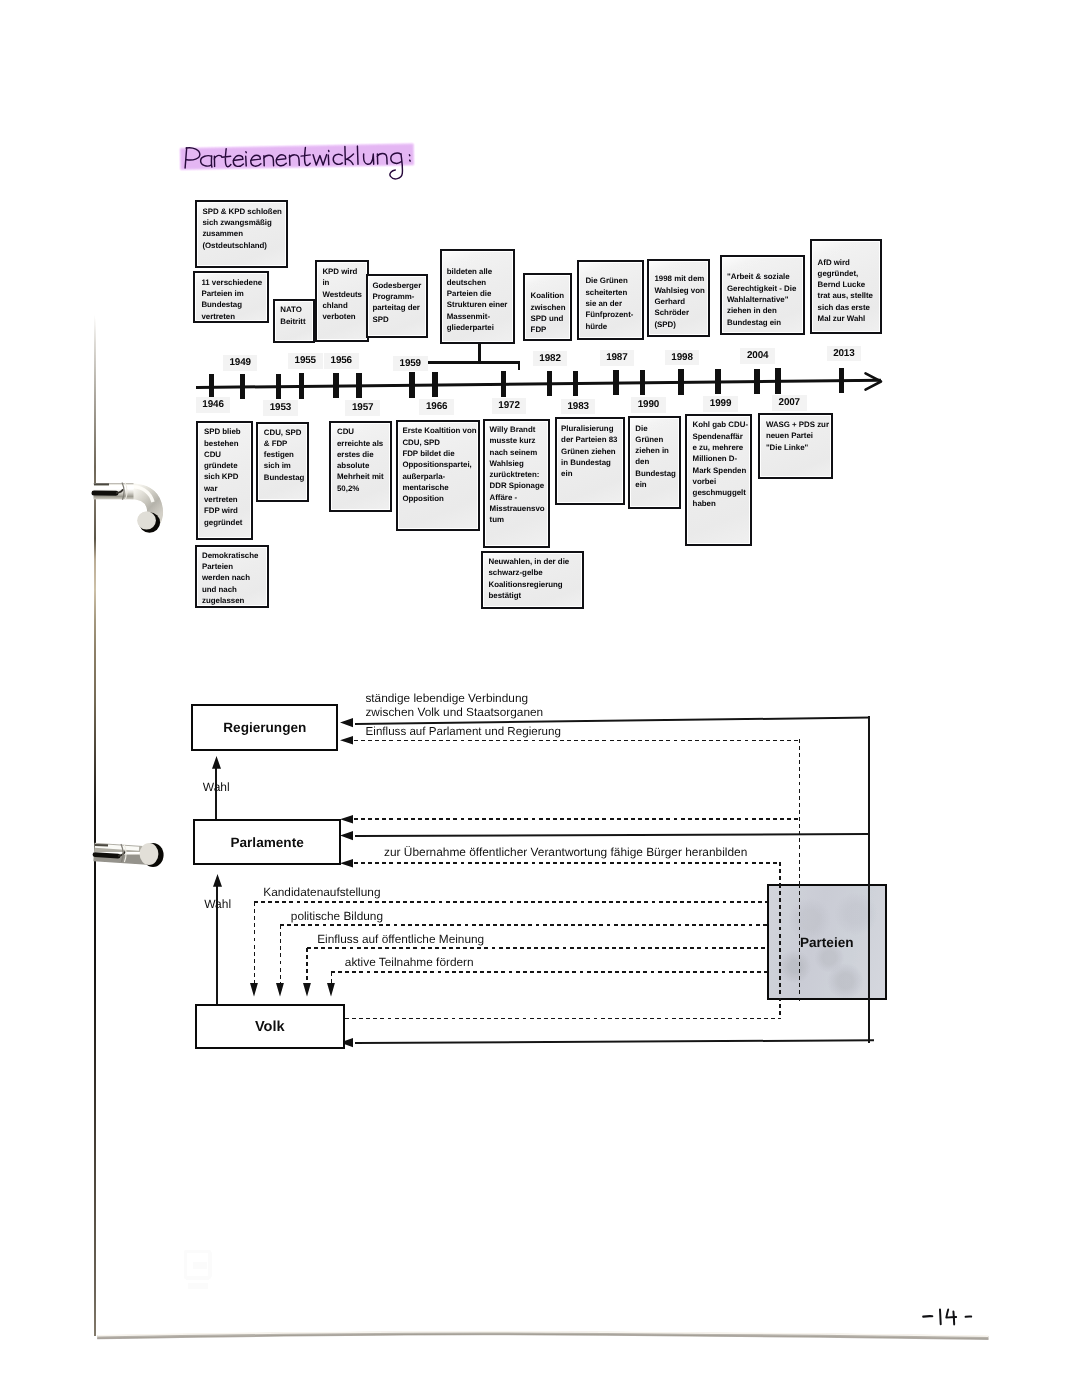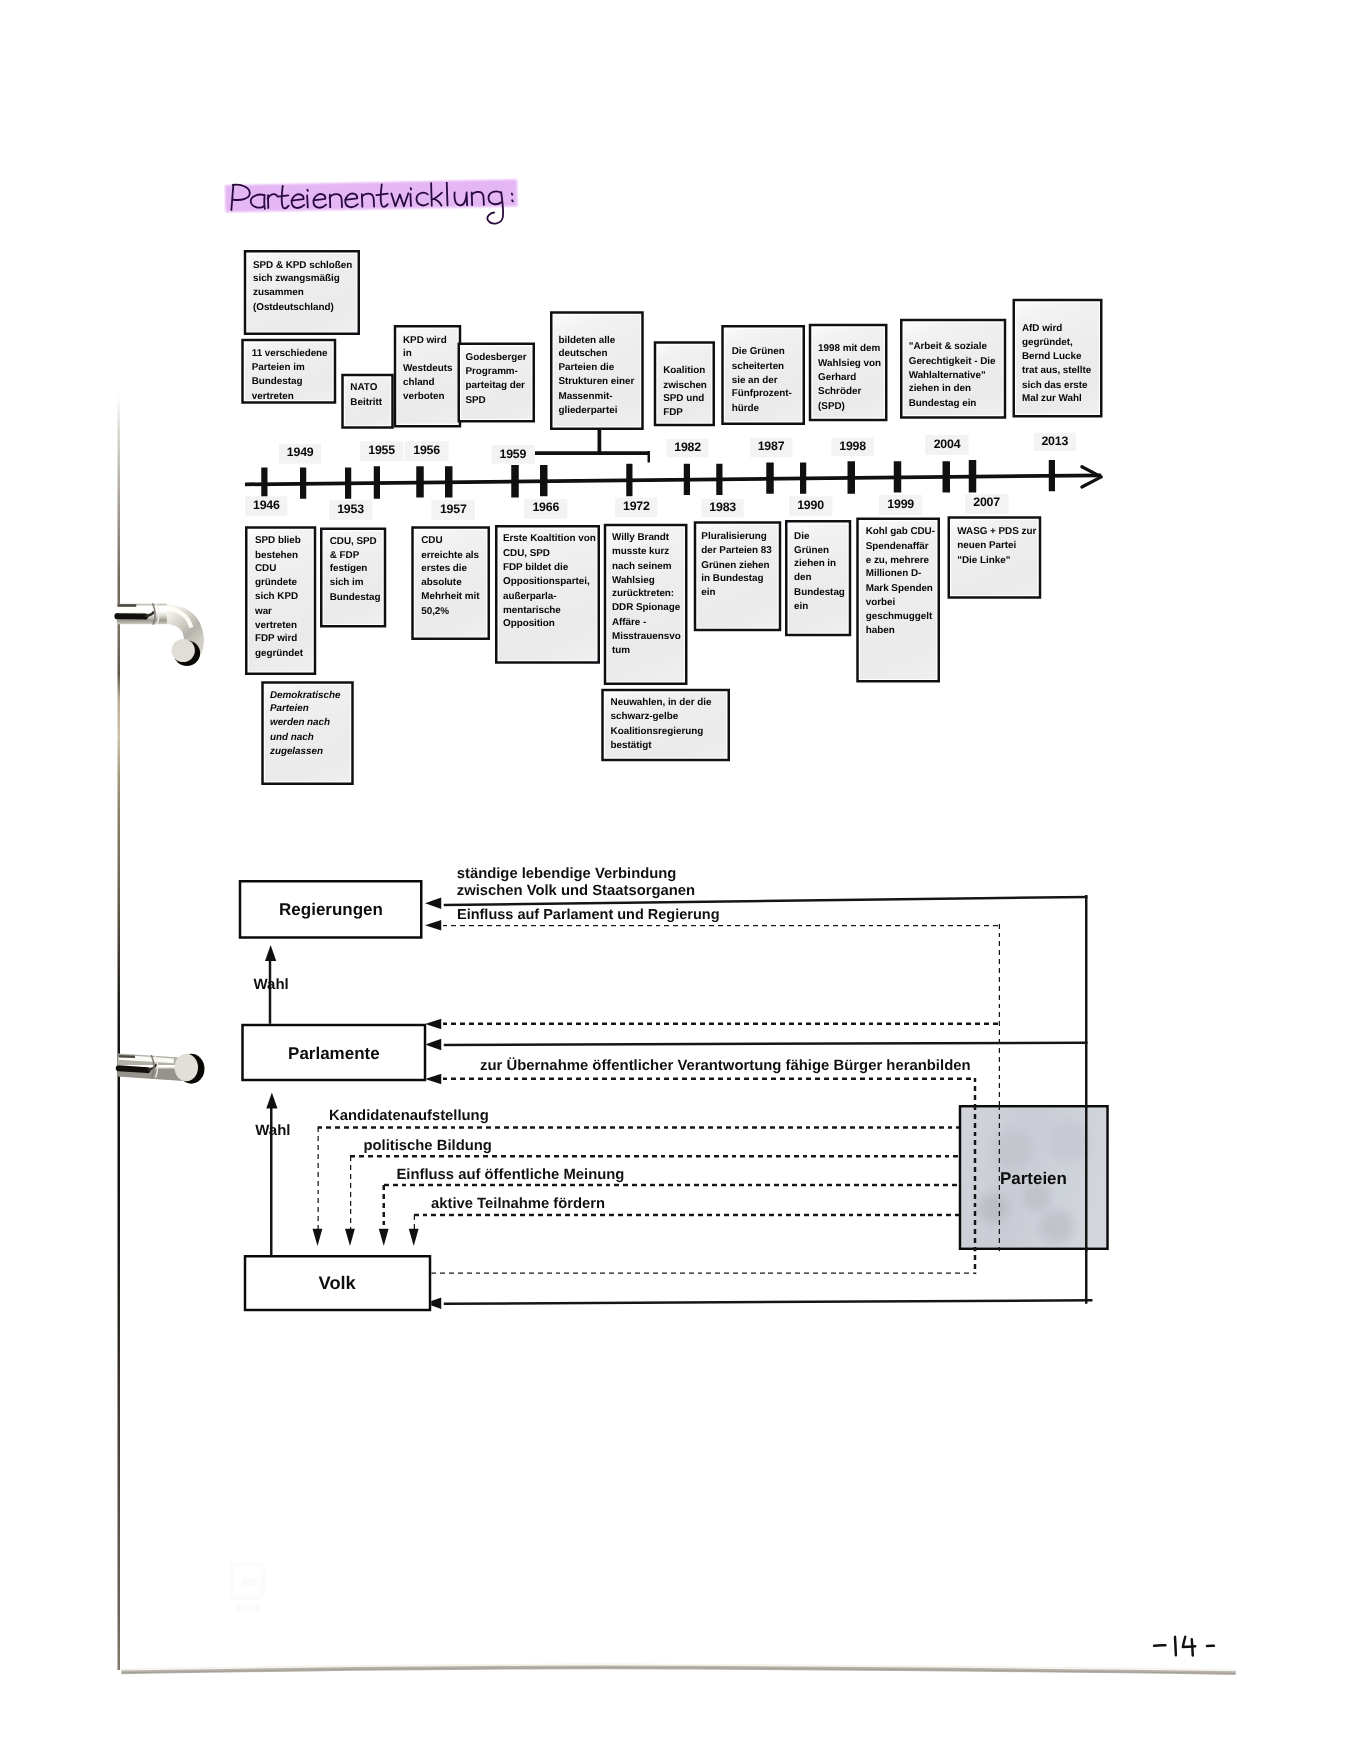--- a/index.html
+++ b/index.html
@@ -47,21 +47,21 @@
         display:flex;align-items:center;justify-content:center;
         font-weight:bold;color:#141414;}
   .fbox.parteien{border-width:2.4px;border-color:#121212;
       background:
         radial-gradient(circle at 22% 72%, rgba(150,152,160,0.30) 0 5%, rgba(150,152,160,0) 14%),
         radial-gradient(circle at 52% 64%, rgba(150,152,160,0.22) 0 7%, rgba(150,152,160,0) 16%),
         radial-gradient(circle at 66% 85%, rgba(150,152,160,0.26) 0 6%, rgba(150,152,160,0) 15%),
         radial-gradient(circle at 35% 30%, rgba(160,162,170,0.18) 0 9%, rgba(160,162,170,0) 20%),
         radial-gradient(circle at 75% 25%, rgba(160,162,170,0.16) 0 8%, rgba(160,162,170,0) 18%),
         linear-gradient(105deg,#cdcfd6 0%,#c6c8d0 40%,#cacdd4 70%,#d0d2d9 100%);}
-  .flab{position:absolute;font-weight:bold;color:#161616;
+  .flab{position:absolute;font-weight:normal;color:#161616;
         white-space:pre-line;line-height:13.8px;}
   .sl{position:absolute;background:#1b1b1b;}
   .dh{position:absolute;height:1.9px;
       background-image:repeating-linear-gradient(to right,#1b1b1b 0 3.9px,transparent 3.9px 7.1px);}
   .dv{position:absolute;width:1.9px;
       background-image:repeating-linear-gradient(to bottom,#1b1b1b 0 3.9px,transparent 3.9px 7.1px);}
 
   #title{position:absolute;left:178px;top:136px;}
   #title-hl{position:absolute;left:180px;top:147.5px;width:234px;height:21.5px;
       background:#ddb0ec;transform:rotate(-1.15deg);transform-origin:left center;
@@ -260,21 +260,21 @@
         <div class="tx" style="left:5.7px;top:3.6px;">SPD blieb
 bestehen
 CDU
 gründete
 sich KPD
 war
 vertreten
 FDP wird
 gegründet</div>
       </div>
-<div class="tbox" style="left:209px;top:544.8px;width:74px;height:83px;font-style:italic;">
+<div class="tbox" style="left:195px;top:544.8px;width:74px;height:63px;">
         <div class="tx" style="left:5.0px;top:3.1px;">Demokratische
 Parteien
 werden nach
 und nach
 zugelassen</div>
       </div>
 <div class="tbox" style="left:255.9px;top:422.2px;width:53.2px;height:79.7px;">
         <div class="tx" style="left:5.9px;top:2.4px;">CDU, SPD
 &amp; FDP
 festigen

